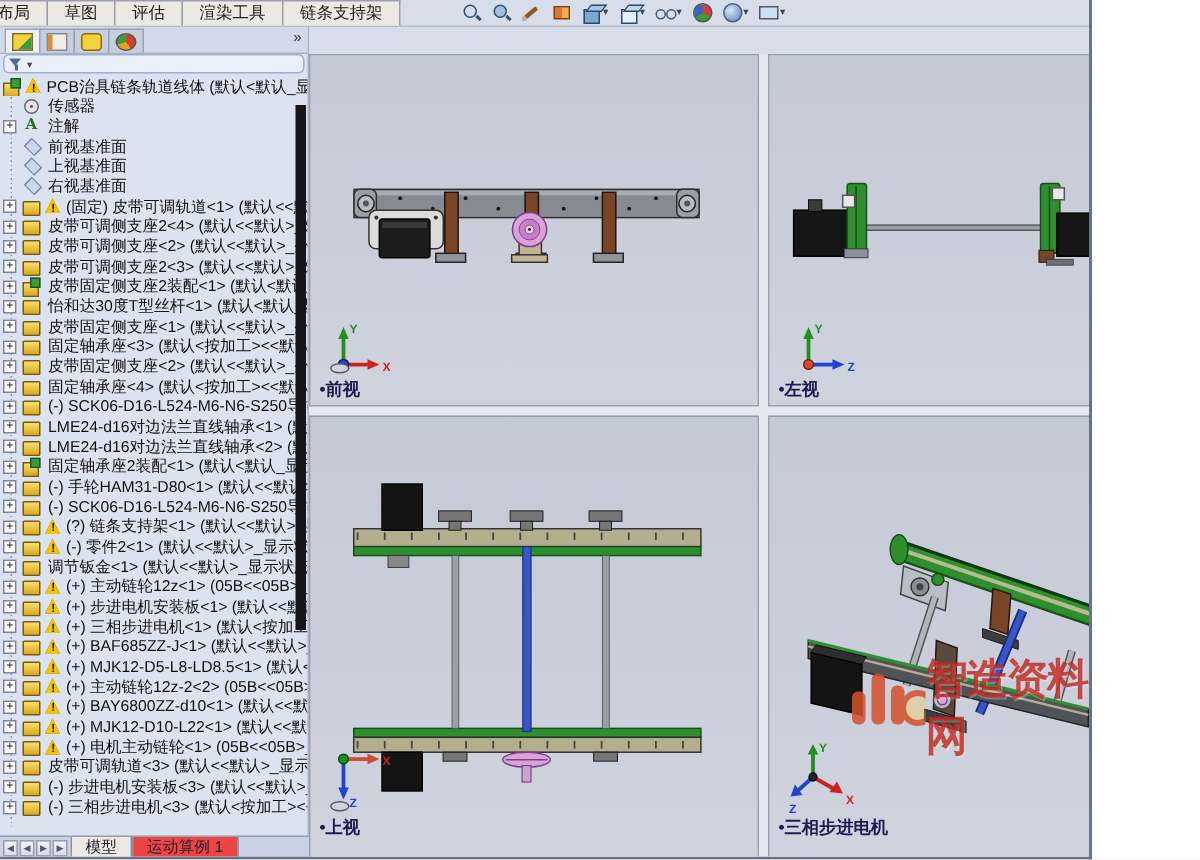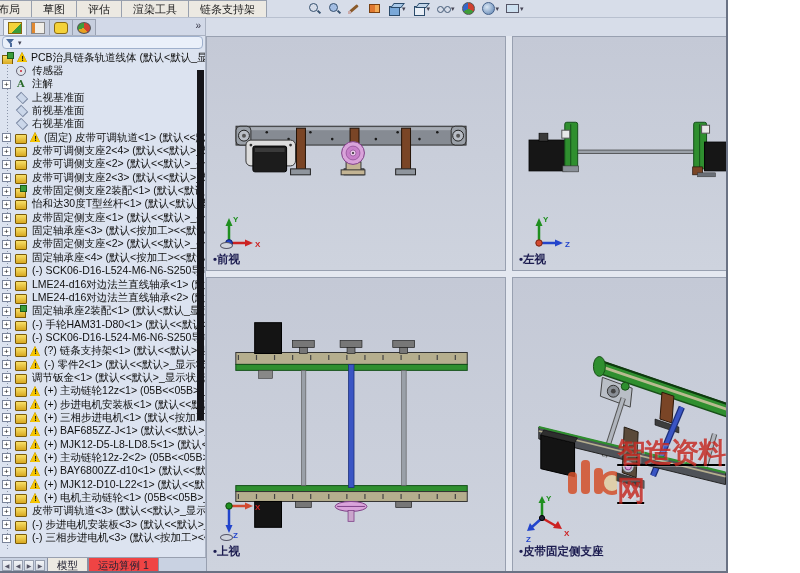--- a/index.html
+++ b/index.html
@@ -88,21 +88,21 @@
   .vp{position:relative;background:linear-gradient(#c4c9d6,#ced3de);border:1px solid #98a0b0;box-sizing:border-box;overflow:hidden;}
   .scene{position:absolute;left:0;top:0;width:100%;height:100%;}
   .triad{position:absolute;}
   .triad text{font:bold 8px "Liberation Sans",sans-serif;}
   .tx-r{fill:#c22;} .tx-g{fill:#1f8f1f;} .tx-b{fill:#2244cc;}
   .vp-label{position:absolute;left:6px;display:flex;align-items:center;gap:3px;
             color:#1c1c50;font-size:11.5px;font-weight:bold;flex-direction:column;}
   .oval{display:inline-block;width:13px;height:7px;border:1px solid #556;border-radius:50%;background:#cfd3dc;box-sizing:border-box;}
 
   
-  .watermark{position:absolute;left:564px;top:434px;display:flex;align-items:center;z-index:5;pointer-events:none;text-decoration:underline;}
+  .watermark{position:absolute;left:564px;top:434px;display:flex;align-items:flex-start;z-index:5;pointer-events:none;}
   .wm-text{font-size:28px;font-weight:bold;letter-spacing:-1px;color:rgba(195,38,30,.82);
            text-shadow:1px 1px 0 rgba(255,255,255,.25);font-family:"DejaVu Sans",sans-serif;}
 
   
   .sheet-bar{position:absolute;left:0;top:557px;width:206px;height:16px;background:#c9d2e2;
              border-top:1px solid #98a0b0;display:flex;align-items:stretch;box-sizing:border-box;z-index:6;}
   .snav{display:flex;align-items:center;padding:0 2px;gap:1px;}
   .snav-btn{width:10px;height:11px;background:linear-gradient(#f2f4f7,#d6dbe4);border:1px solid #98a0b0;
             font-size:6px;line-height:10px;text-align:center;color:#556;box-sizing:border-box;}
   .stab{padding:0 9px;font-size:10.5px;line-height:14px;background:#ef4444;border:1px solid #8a92a4;
@@ -223,28 +223,28 @@
           <span class="expander">+</span>
           <span class="tic tic-annotation"></span>
 
           <span class="tlabel">注解</span>
         </div>
 
         <div class="trow">
           <span class="expander" style="visibility: hidden;"></span>
           <span class="tic tic-plane"></span>
 
-          <span class="tlabel">上视基准面</span>
+          <span class="tlabel">前视基准面</span>
         </div>
 
         <div class="trow">
           <span class="expander" style="visibility: hidden;"></span>
           <span class="tic tic-plane"></span>
 
-          <span class="tlabel">前视基准面</span>
+          <span class="tlabel">上视基准面</span>
         </div>
 
         <div class="trow">
           <span class="expander" style="visibility: hidden;"></span>
           <span class="tic tic-plane"></span>
 
           <span class="tlabel">右视基准面</span>
         </div>
 
 
@@ -636,21 +636,21 @@
           <line x1="17" y1="26" x2="31" y2="34" stroke="#c22" stroke-width="2.5"></line>
           <polygon points="37,37 28,36 33,29" fill="#c22"></polygon>
           <line x1="17" y1="26" x2="7" y2="35" stroke="#2244cc" stroke-width="2.5"></line>
           <polygon points="2,39 10,38 5,31" fill="#2244cc"></polygon>
           <circle cx="17" cy="26" r="2.6" fill="#223" stroke="#000"></circle>
           <text x="21" y="9" class="tx-g">Y</text>
           <text x="39" y="44" class="tx-r">X</text>
           <text x="1" y="50" class="tx-b">Z</text>
         </svg>
         <div class="vp-label" style="bottom:13px;">
-          <span>•皮带固定侧支座</span>
+          <span>•三相步进电机</span>
         </div>
       </div>
     </div>
   </div>
 
   <div class="watermark">
     <svg width="66" height="54" opacity="0.85">
       <g fill="#d4502a">
         <rect x="4" y="27" width="9" height="22" rx="4"></rect>
         <rect x="17" y="15" width="9" height="34" rx="4"></rect>

